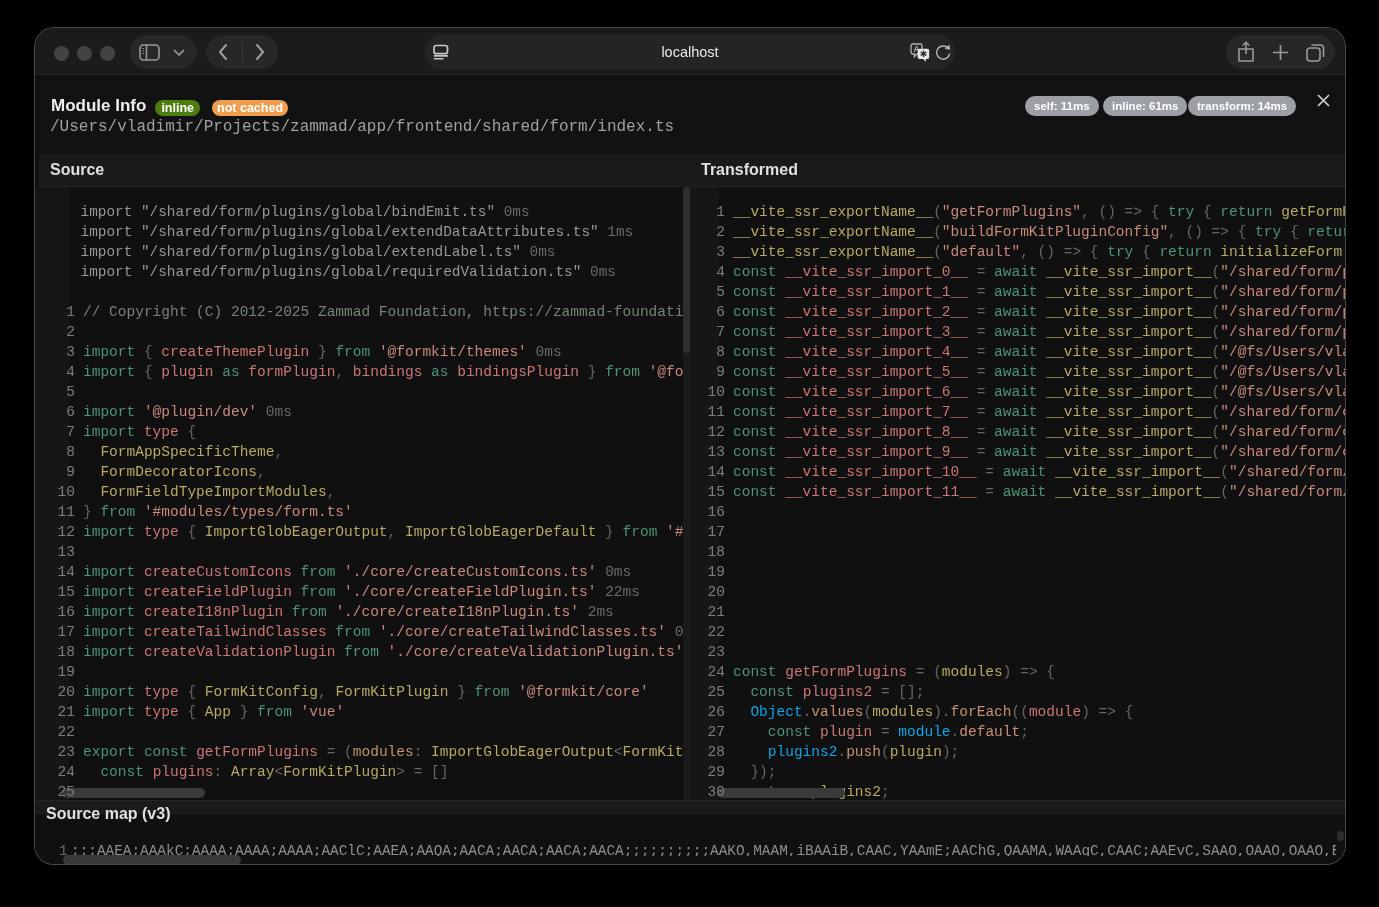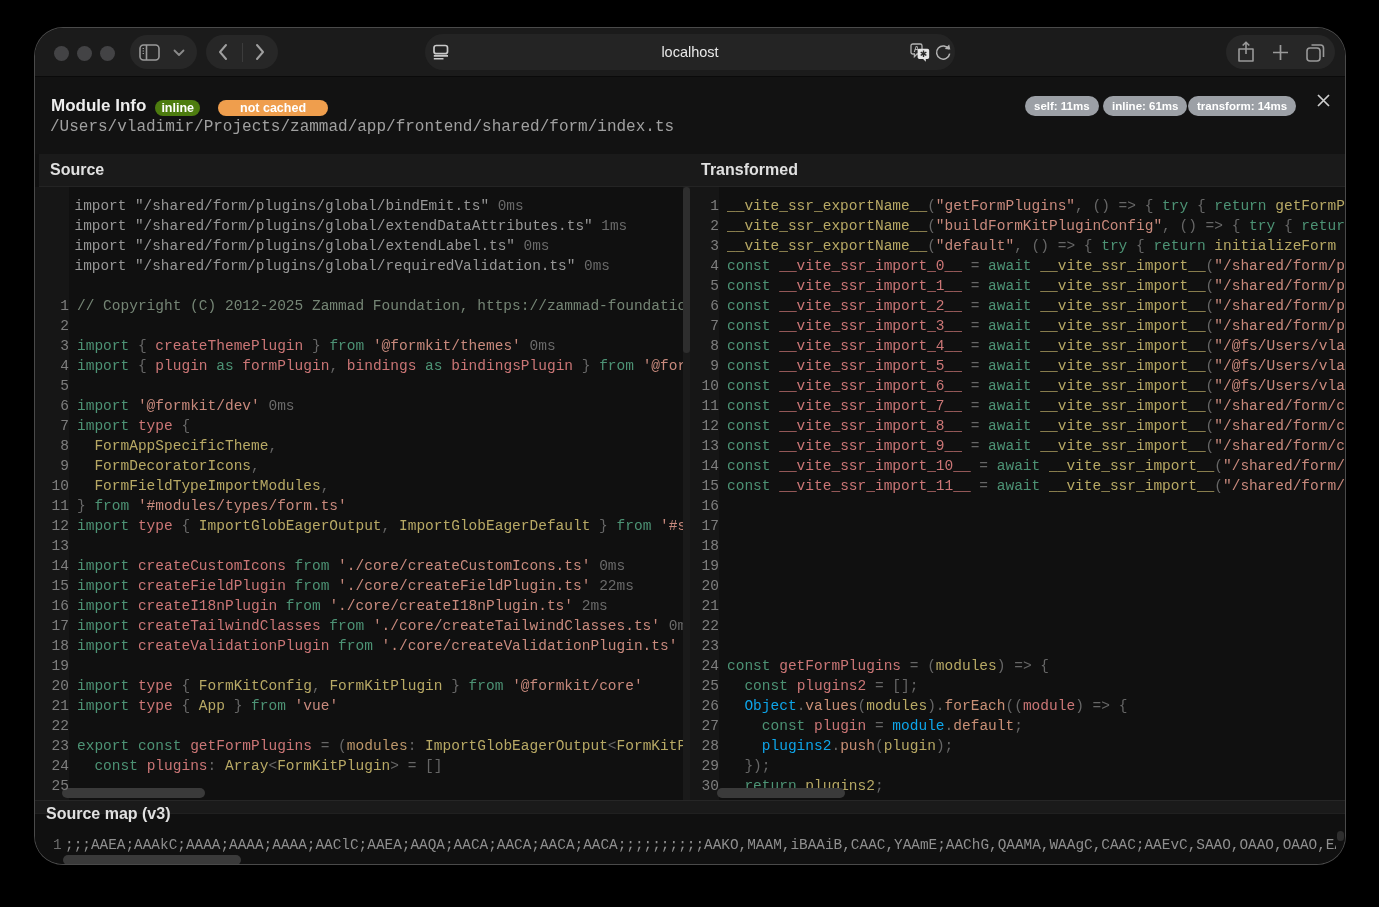--- a/index.html
+++ b/index.html
@@ -1,37 +1,37 @@
 <!DOCTYPE html>
 <html><head>
 <meta charset="utf-8">
 <style>
 html,body{margin:0;padding:0;background:#000;width:1379px;height:907px;overflow:hidden}
 *{box-sizing:border-box}
-.win{position:absolute;left:35px;top:28px;width:1310px;height:836px;background:#101010;border-radius:28px;box-shadow:0 0 0 1px #4a4a4a;overflow:hidden;font-family:"Liberation Sans",sans-serif}
+.win{position:absolute;left:35px;top:28px;width:1310px;height:836px;background:#101010;border-radius:19px;box-shadow:0 0 0 1px #4a4a4a;overflow:hidden;font-family:"Liberation Sans",sans-serif}
 .abs{position:absolute}
 
 .toolbar{position:absolute;left:0;top:0;width:1310px;height:49px;background:#1b1b1b;border-bottom:1px solid #0a0a0a}
 .dot{position:absolute;width:15px;height:15px;border-radius:50%;background:#434345;top:17.5px}
 .pill{position:absolute;top:7px;height:34px;background:#272727;border-radius:17px}
 .urlpill{position:absolute;top:6px;height:36px;background:#242424;border-radius:18px}
 .urltext{color:#e9e9e9;font-size:14.5px;line-height:36px;text-align:center;width:100%;position:absolute}
 
 .modsec{position:absolute;left:0;top:49px;width:1310px;height:77px;background:#121212}
 .mtitle{position:absolute;left:16px;top:19px;font-size:17px;font-weight:700;color:#ededed}
-.badge{display:inline-block;border-radius:9px;font-size:12.5px;font-weight:700;color:#fff;padding:1px 22px;vertical-align:-1px;margin-left:18px}
+.badge{display:inline-block;border-radius:9px;font-size:12.5px;font-weight:700;color:#fff;padding:1px 5px;vertical-align:-1px;margin-left:12px}
 .b-green{background:#4d7c0f}
 .b-orange{background:#ef9e4d}
 .tpill{position:absolute;top:19px;height:20px;background:#9ca0a6;border-radius:10px;color:#fff;font-size:11.5px;font-weight:700;line-height:20px;padding:0 9px}
 .mpath{position:absolute;left:15px;top:41px;font-family:"Liberation Mono",monospace;font-size:16px;color:#a0a0a0}
 
 .phead{position:absolute;top:126px;height:33px;background:#1a1a1a;border-bottom:1px solid #242424;font-size:16px;font-weight:700;color:#e0e0e0;line-height:32px}
 
 .codebg{position:absolute;top:159px;height:613px;background:#101010;overflow:hidden}
-pre{margin:4px;font-family:"Liberation Mono",monospace;font-size:14.5px;line-height:20px}
+pre{margin:10px;font-family:"Liberation Mono",monospace;font-size:14.5px;line-height:20px}
 .gut{color:#7e7e7e;text-align:right;position:absolute;top:5px;z-index:2}
 .gutbg{position:absolute;top:0;height:613px;background:#161616}
 .code{position:absolute;top:5px}
 .k{color:#4d9375}.p{color:#cb7676}.y{color:#b8a965}.t{color:#bd976a}.o{color:#c99076}
 .s{color:#c98a7d}.g{color:#666}.c{color:#758575}.fg{color:#0ea5e9}.d{color:#6a6a6a}.a{color:#979797}
 
 .vtrack{position:absolute;background:#1a1a1a}
 .vthumb{position:absolute;background:#2e2e2e;border-radius:4px}
 .hthumb{position:absolute;height:10px;background:#3a3a3a;border-radius:5px}
 
@@ -161,21 +161,21 @@
 25</pre>
     <pre class="code" style="left:35.5px;top:5px;font-size:14.4px"><span class="a">import "/shared/form/plugins/global/bindEmit.ts" </span><span class="d">0ms</span>
 <span class="a">import "/shared/form/plugins/global/extendDataAttributes.ts" </span><span class="d">1ms</span>
 <span class="a">import "/shared/form/plugins/global/extendLabel.ts" </span><span class="d">0ms</span>
 <span class="a">import "/shared/form/plugins/global/requiredValidation.ts" </span><span class="d">0ms</span></pre>
     <pre class="code" style="left:38px;top:105px"><span class="c">// Copyright (C) 2012-2025 Zammad Foundation, https://zammad-foundation.org/</span>
 
 <span class="k">import</span><span class="g"> { </span><span class="p">createThemePlugin</span><span class="g"> } </span><span class="k">from</span> <span class="s">'@formkit/themes'</span> <span class="d">0ms</span>
 <span class="k">import</span><span class="g"> { </span><span class="p">plugin</span> <span class="k">as</span> <span class="p">formPlugin</span><span class="g">, </span><span class="p">bindings</span> <span class="k">as</span> <span class="p">bindingsPlugin</span><span class="g"> } </span><span class="k">from</span> <span class="s">'@formkit/vue'</span> 
 
-<span class="k">import</span> <span class="s">'@formkit/dev'</span> <span class="d">0ms</span>
+<span class="k">import</span> <span class="s">'@plugin/dev'</span> <span class="d">0ms</span>
 <span class="k">import</span> <span class="p">type</span><span class="g"> {</span>
   <span class="y">FormAppSpecificTheme</span><span class="g">,</span>
   <span class="y">FormDecoratorIcons</span><span class="g">,</span>
   <span class="y">FormFieldTypeImportModules</span><span class="g">,</span>
 <span class="g">} </span><span class="k">from</span> <span class="s">'#modules/types/form.ts'</span>
 <span class="k">import</span> <span class="p">type</span><span class="g"> { </span><span class="y">ImportGlobEagerOutput</span><span class="g">, </span><span class="y">ImportGlobEagerDefault</span><span class="g"> } </span><span class="k">from</span> <span class="s">'#shared/types/utils.ts'</span>
 
 <span class="k">import</span> <span class="p">createCustomIcons</span> <span class="k">from</span> <span class="s">'./core/createCustomIcons.ts'</span> <span class="d">0ms</span>
 <span class="k">import</span> <span class="p">createFieldPlugin</span> <span class="k">from</span> <span class="s">'./core/createFieldPlugin.ts'</span> <span class="d">22ms</span>
 <span class="k">import</span> <span class="p">createI18nPlugin</span> <span class="k">from</span> <span class="s">'./core/createI18nPlugin.ts'</span> <span class="d">2ms</span>

